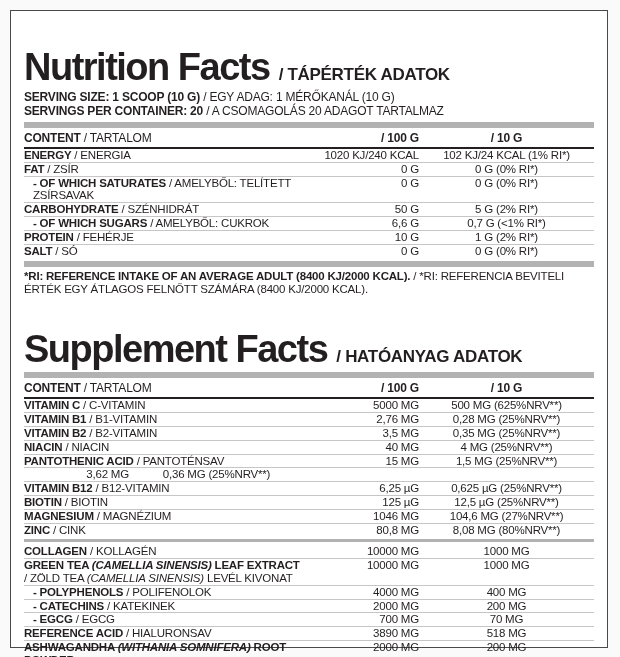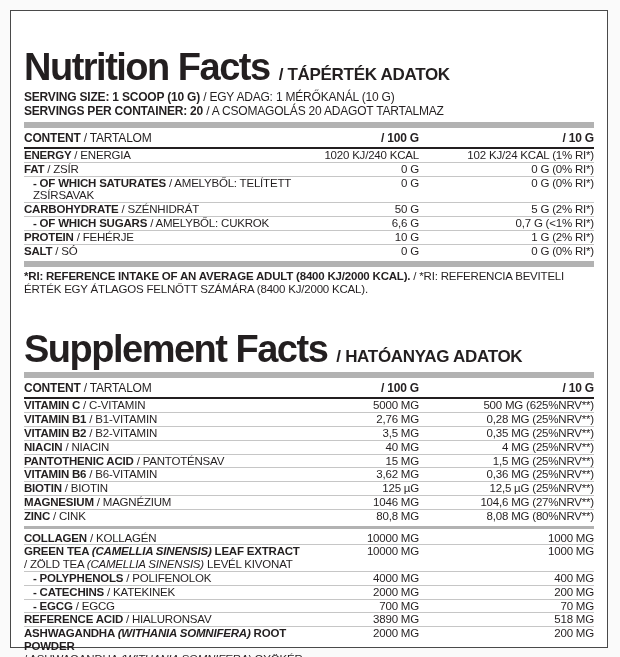--- a/index.html
+++ b/index.html
@@ -38,21 +38,21 @@
   .t-row{
     display:flex;align-items:flex-start;
     font-size:11.5px;line-height:12.8px;letter-spacing:-0.2px;
     border-bottom:1px solid #c6c6c6;
     padding:0 0;
   }
   .rows-group .t-row:last-child{border-bottom:none;}
   .c-name{flex:1;min-width:0;}
   .t-row.indent .c-name{padding-left:9px;}
   .c-v100{width:105px;text-align:right;white-space:nowrap;}
-  .c-v10{width:175px;text-align:right;white-space:nowrap;}
+  .c-v10{width:175px;text-align:center;white-space:nowrap;}
   .footnote{font-size:11.5px;line-height:13px;letter-spacing:-0.2px;margin:3px 0 2px 0;}
   .sup-title{margin-top:7px;}
 </style>
 </head>
 <body>
 
 <div class="label">
 
   <div>
     <div class="title-row">
@@ -178,28 +178,32 @@
           <div class="c-v10">4 MG (25%NRV**)</div>
         </div>
         <div class="t-row">
           <div class="c-name">
             <div><span class="b">PANTOTHENIC ACID</span><span> / PANTOTÉNSAV</span></div>
           </div>
           <div class="c-v100">15 MG</div>
           <div class="c-v10">1,5 MG (25%NRV**)</div>
         </div>
         <div class="t-row">
-          <div class="c-name">
-            <div><span class="b">VITAMIN B6</span><span> / B6-VITAMIN</span></div>
-          </div>
           <div class="c-v100">3,62 MG</div>
           <div class="c-v10">0,36 MG (25%NRV**)</div>
         </div>
         <div class="t-row">
           <div class="c-name">
+            <div><span class="b">VITAMIN B12</span><span> / B12-VITAMIN</span></div>
+          </div>
+          <div class="c-v100">6,25 µG</div>
+          <div class="c-v10">0,625 µG (25%NRV**)</div>
+        </div>
+        <div class="t-row">
+          <div class="c-name">
             <div><span class="b">BIOTIN</span><span> / BIOTIN</span></div>
           </div>
           <div class="c-v100">125 µG</div>
           <div class="c-v10">12,5 µG (25%NRV**)</div>
         </div>
         <div class="t-row">
           <div class="c-name">
             <div><span class="b">MAGNESIUM</span><span> / MAGNÉZIUM</span></div>
           </div>
           <div class="c-v100">1046 MG</div>

